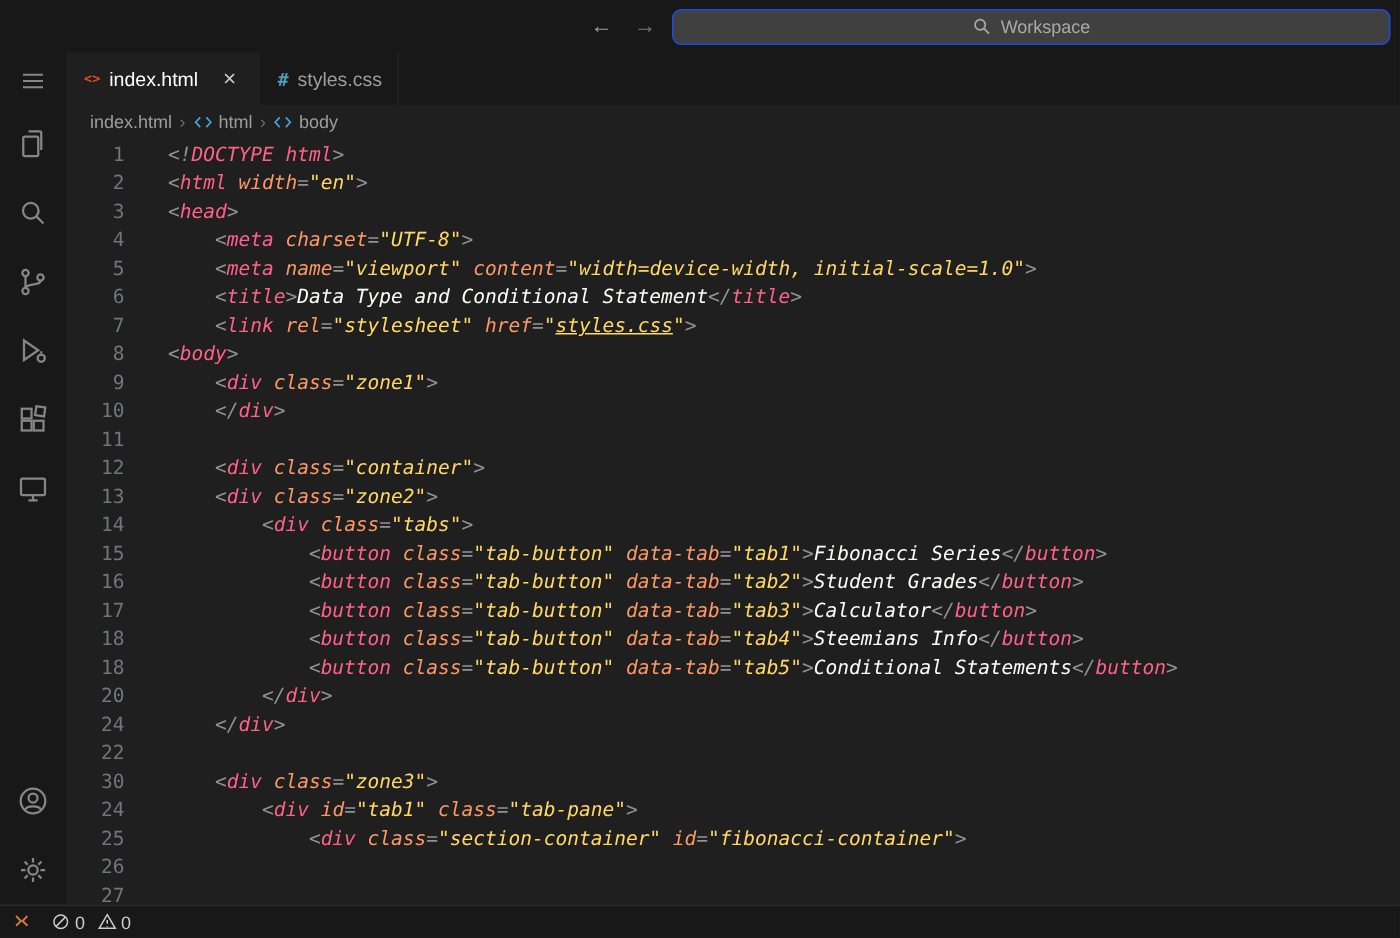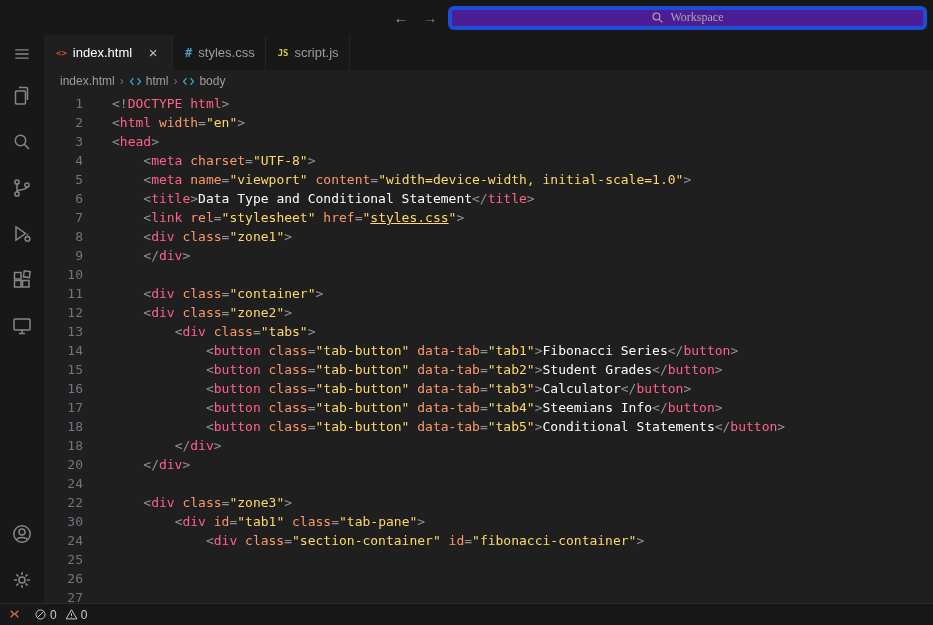--- a/index.html
+++ b/index.html
@@ -13,22 +13,22 @@
     font-family:"Liberation Sans", sans-serif; color:#cccccc;
   }
   svg{display:block;}
 
   
   .titlebar{position:absolute;top:0;left:0;right:0;height:35px;background:var(--chrome);}
   .tb-center{position:absolute;left:390px;right:6px;top:0;height:35px;display:flex;align-items:center;gap:7px;}
   .nav-btn{width:22px;height:22px;display:flex;align-items:center;justify-content:center;
     color:#9d9d9d;font-size:15px;border-radius:4px;cursor:default;}
   .nav-btn.fwd{color:#7a7a7a;}
-  .searchbox{flex:1;height:24px;background:#4c1d95;border:4px solid #1d4ed8;border-radius:6px;
-    display:flex;align-items:center;justify-content:center;gap:6px;color:#a9a9a9;font-size:12px;font-family:Liberation Serif, serif;}
+  .searchbox{flex:1;height:24px;background:#404040;border:1px solid #1d4ed8;border-radius:6px;
+    display:flex;align-items:center;justify-content:center;gap:6px;color:#a9a9a9;font-size:12px;}
 
   
   .activitybar{position:absolute;top:35px;left:0;width:44px;bottom:22px;background:var(--chrome);
     display:flex;flex-direction:column;align-items:center;}
   .ab-item{width:44px;height:46px;display:flex;align-items:center;justify-content:center;color:#868686;}
   .ab-item.first{height:38px;}
   .ab-item.push{margin-top:auto;}
 
   
   .tabstrip{position:absolute;top:35px;left:44px;right:0;height:35px;background:var(--chrome);display:flex;}
@@ -47,21 +47,21 @@
     display:flex;align-items:center;padding-left:16px;font-size:12px;color:#9d9d9d;gap:5px;}
   .bc-sep{color:#6e6e6e;font-size:12px;}
   .bc-item{display:flex;align-items:center;gap:4px;}
   .bc-icon{color:#42a6d6;}
 
   
   .editor{position:absolute;top:92px;left:44px;right:0;bottom:22px;background:var(--editor);
     font-family:"DejaVu Sans Mono","Liberation Mono",monospace;font-size:13px;display:flex;overflow:hidden;}
   .gutter{width:48px;padding-top:2px;text-align:right;color:#6e7681;flex:none;}
   .ln{height:19px;line-height:19px;padding-right:9px;}
-  .code{padding-top:2px;padding-left:20px;flex:1;}
+  .code{padding-top:2px;padding-left:20px;flex:1;font-style:italic;}
   .cl{height:19px;line-height:19px;white-space:pre;color:var(--c-text);}
   .tk-p{color:#939293;}
   .tk-t{color:var(--c-tag);}
   .tk-a{color:var(--c-attr);}
   .tk-s{color:var(--c-str);}
   .tk-sl{color:var(--c-str);text-decoration:underline;}
   .tk-x{color:var(--c-text);}
   .tk-w{}
 
   
@@ -152,24 +152,20 @@
 
 <div class="tabstrip">
   <div class="tab t-html active">
     <span class="glyph">&lt;&gt;</span>
     <span>index.html</span>
     <span class="tab-close">×</span>
   </div>
   <div class="tab t-css">
     <span class="glyph">#</span>
     <span>styles.css</span>
-  </div>
-  <div class="tab t-js">
-    <span class="glyph">JS</span>
-    <span>script.js</span>
   </div>
 </div>
 
 <div class="breadcrumbs">
   <span class="bc-item">
     <span>index.html</span>
   </span>
   <span class="bc-sep">›</span>
   <span class="bc-item">
     <svg class="bc-icon" width="13" height="13" viewBox="0 0 16 16" fill="none" stroke="currentColor" stroke-width="1.4">
@@ -217,20 +213,21 @@
       <div class="ln">27</div>
     </div>
   <div class="code">
       <div class="cl"><span class="tk-p">&lt;!</span><span class="tk-t">DOCTYPE</span><span class="tk-w"> </span><span class="tk-t">html</span><span class="tk-p">&gt;</span></div>
       <div class="cl"><span class="tk-p">&lt;</span><span class="tk-t">html</span><span class="tk-w"> </span><span class="tk-a">width</span><span class="tk-p">=</span><span class="tk-s">"en"</span><span class="tk-p">&gt;</span></div>
       <div class="cl"><span class="tk-p">&lt;</span><span class="tk-t">head</span><span class="tk-p">&gt;</span></div>
       <div class="cl"><span class="tk-w">    </span><span class="tk-p">&lt;</span><span class="tk-t">meta</span><span class="tk-w"> </span><span class="tk-a">charset</span><span class="tk-p">=</span><span class="tk-s">"UTF-8"</span><span class="tk-p">&gt;</span></div>
       <div class="cl"><span class="tk-w">    </span><span class="tk-p">&lt;</span><span class="tk-t">meta</span><span class="tk-w"> </span><span class="tk-a">name</span><span class="tk-p">=</span><span class="tk-s">"viewport"</span><span class="tk-w"> </span><span class="tk-a">content</span><span class="tk-p">=</span><span class="tk-s">"width=device-width, initial-scale=1.0"</span><span class="tk-p">&gt;</span></div>
       <div class="cl"><span class="tk-w">    </span><span class="tk-p">&lt;</span><span class="tk-t">title</span><span class="tk-p">&gt;</span><span class="tk-x">Data Type and Conditional Statement</span><span class="tk-p">&lt;/</span><span class="tk-t">title</span><span class="tk-p">&gt;</span></div>
       <div class="cl"><span class="tk-w">    </span><span class="tk-p">&lt;</span><span class="tk-t">link</span><span class="tk-w"> </span><span class="tk-a">rel</span><span class="tk-p">=</span><span class="tk-s">"stylesheet"</span><span class="tk-w"> </span><span class="tk-a">href</span><span class="tk-p">=</span><span class="tk-s">"</span><span class="tk-sl">styles.css</span><span class="tk-s">"</span><span class="tk-p">&gt;</span></div>
+      <div class="cl"><span class="tk-p">&lt;</span><span class="tk-t">body</span><span class="tk-p">&gt;</span></div>
       <div class="cl"><span class="tk-w">    </span><span class="tk-p">&lt;</span><span class="tk-t">div</span><span class="tk-w"> </span><span class="tk-a">class</span><span class="tk-p">=</span><span class="tk-s">"zone1"</span><span class="tk-p">&gt;</span></div>
       <div class="cl"><span class="tk-w">    </span><span class="tk-p">&lt;/</span><span class="tk-t">div</span><span class="tk-p">&gt;</span></div>
       <div class="cl">&nbsp;</div>
       <div class="cl"><span class="tk-w">    </span><span class="tk-p">&lt;</span><span class="tk-t">div</span><span class="tk-w"> </span><span class="tk-a">class</span><span class="tk-p">=</span><span class="tk-s">"container"</span><span class="tk-p">&gt;</span></div>
       <div class="cl"><span class="tk-w">    </span><span class="tk-p">&lt;</span><span class="tk-t">div</span><span class="tk-w"> </span><span class="tk-a">class</span><span class="tk-p">=</span><span class="tk-s">"zone2"</span><span class="tk-p">&gt;</span></div>
       <div class="cl"><span class="tk-w">        </span><span class="tk-p">&lt;</span><span class="tk-t">div</span><span class="tk-w"> </span><span class="tk-a">class</span><span class="tk-p">=</span><span class="tk-s">"tabs"</span><span class="tk-p">&gt;</span></div>
       <div class="cl"><span class="tk-w">            </span><span class="tk-p">&lt;</span><span class="tk-t">button</span><span class="tk-w"> </span><span class="tk-a">class</span><span class="tk-p">=</span><span class="tk-s">"tab-button"</span><span class="tk-w"> </span><span class="tk-a">data-tab</span><span class="tk-p">=</span><span class="tk-s">"tab1"</span><span class="tk-p">&gt;</span><span class="tk-x">Fibonacci Series</span><span class="tk-p">&lt;/</span><span class="tk-t">button</span><span class="tk-p">&gt;</span></div>
       <div class="cl"><span class="tk-w">            </span><span class="tk-p">&lt;</span><span class="tk-t">button</span><span class="tk-w"> </span><span class="tk-a">class</span><span class="tk-p">=</span><span class="tk-s">"tab-button"</span><span class="tk-w"> </span><span class="tk-a">data-tab</span><span class="tk-p">=</span><span class="tk-s">"tab2"</span><span class="tk-p">&gt;</span><span class="tk-x">Student Grades</span><span class="tk-p">&lt;/</span><span class="tk-t">button</span><span class="tk-p">&gt;</span></div>
       <div class="cl"><span class="tk-w">            </span><span class="tk-p">&lt;</span><span class="tk-t">button</span><span class="tk-w"> </span><span class="tk-a">class</span><span class="tk-p">=</span><span class="tk-s">"tab-button"</span><span class="tk-w"> </span><span class="tk-a">data-tab</span><span class="tk-p">=</span><span class="tk-s">"tab3"</span><span class="tk-p">&gt;</span><span class="tk-x">Calculator</span><span class="tk-p">&lt;/</span><span class="tk-t">button</span><span class="tk-p">&gt;</span></div>
       <div class="cl"><span class="tk-w">            </span><span class="tk-p">&lt;</span><span class="tk-t">button</span><span class="tk-w"> </span><span class="tk-a">class</span><span class="tk-p">=</span><span class="tk-s">"tab-button"</span><span class="tk-w"> </span><span class="tk-a">data-tab</span><span class="tk-p">=</span><span class="tk-s">"tab4"</span><span class="tk-p">&gt;</span><span class="tk-x">Steemians Info</span><span class="tk-p">&lt;/</span><span class="tk-t">button</span><span class="tk-p">&gt;</span></div>

